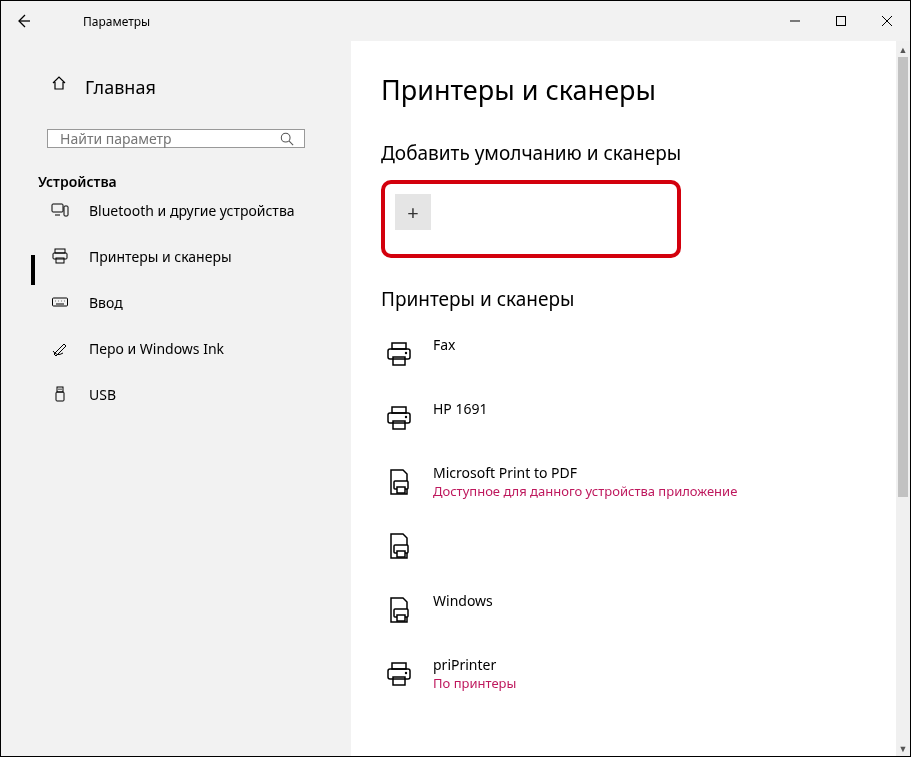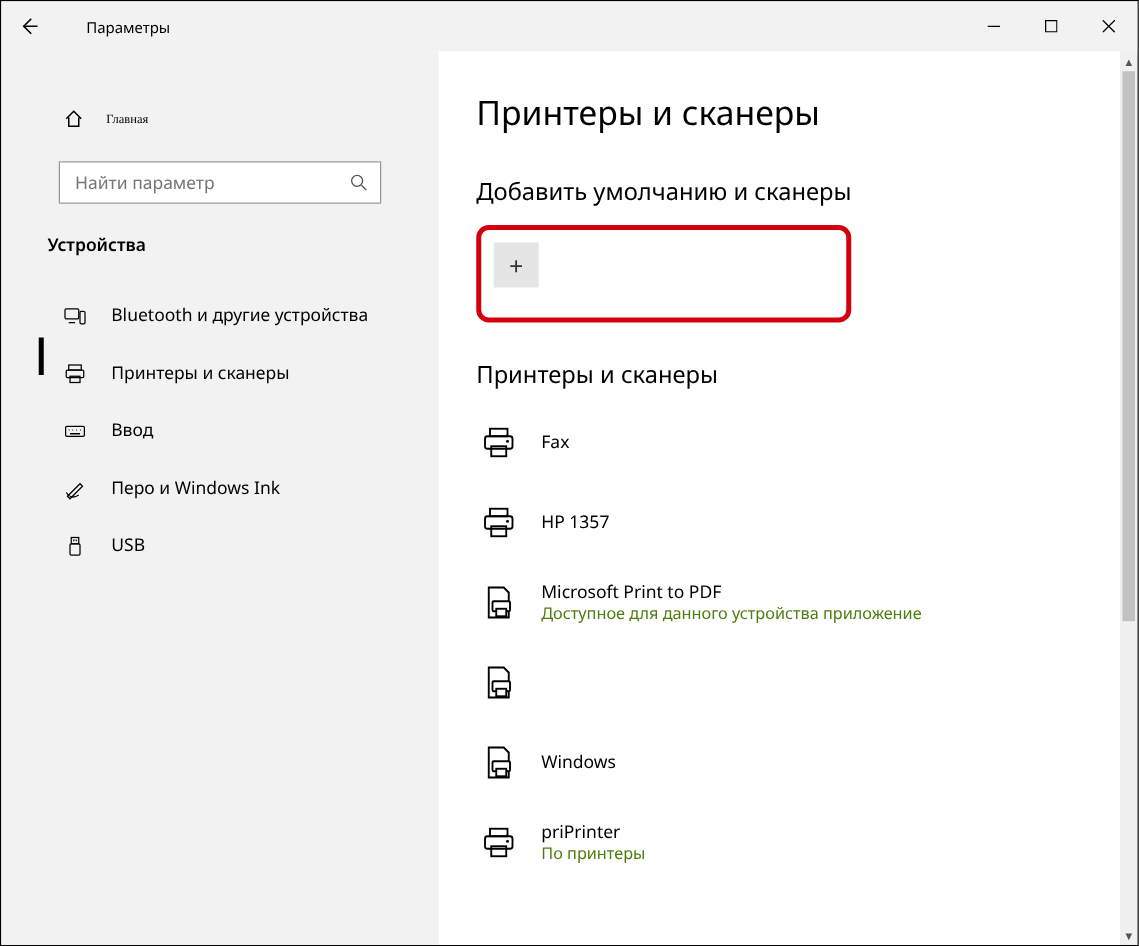--- a/index.html
+++ b/index.html
@@ -17,21 +17,21 @@
   }
   
   .titlebar {
     height: 40px;
     background: #f2f2f2;
     display: flex;
     align-items: center;
     padding-left: 14px;
   }
   .titlebar .back { width: 32px; display:flex; align-items:center; }
-  .titlebar .title { font-size: 12px; color:#000; margin-left: 22px;}
+  .titlebar .title { font-size: 12px; color:#000; margin-left: 36px;}
   .win-controls {
     position:absolute;
     right:0; top:0;
     display:flex;
     height:40px;
   }
   .win-btn {
     width:46px; height:40px;
     display:flex; align-items:center; justify-content:center;
     font-size:10px;
@@ -41,46 +41,45 @@
     display:flex;
     height: calc(100% - 40px);
   }
   .sidebar {
     width: 350px;
     background:#f2f2f2;
     padding-top:34px;
     position:relative;
   }
   .home-row {
-    display:flex; align-items:center;
+    display:flex; 
     padding: 0 24px 0 50px;
     height:40px;
-    font-size:10px;
-    font-family:Liberation Serif, serif;
+    font-size:18px;
   }
   .home-row svg { margin-right:18px; }
   .search-box {
     margin: 14px 46px 8px 46px;
-    height: 34px;
+    height: 19px;
     border:1px solid #999;
     background:#fff;
     display:flex; align-items:center;
     padding: 0 10px;
   }
   .search-box input {
     flex:1; border:none; outline:none; font-size:14px;
     font-family:inherit; color:#666;
     background:transparent;
   }
   .section-label {
     font-size:14px; font-weight:600;
     padding: 16px 0 10px 37px;
   }
   .nav-item {
-    display:flex; align-items:flex-end;
+    display:flex; align-items:flex-start;
     height:46px;
     padding-left:50px;
     font-size:14px;
     position:relative;
   }
   .nav-item svg, .nav-item .glyph {
     width:18px; margin-right:20px;
     flex-shrink:0;
     display:inline-flex; align-items:center; justify-content:center;
   }
@@ -117,30 +116,30 @@
   }
   .plus-tile {
     width:36px; height:36px;
     background:#e5e5e5;
     display:flex; align-items:center; justify-content:center;
     font-size:20px; color:#333;
     margin-right:16px;
   }
   .printer-list { }
   .p-item {
-    display:flex; align-items:center;
+    display:flex; 
     padding: 10px 0 18px 0;
   }
   .p-item .icon {
     width:36px; height:36px;
     margin-right:16px;
     display:flex; align-items:center; justify-content:center;
   }
   .p-item .label { font-size:14px; line-height:1.25;}
-  .p-item .sub { color:#4d7c0f; font-size:13px; }
+  .p-item .sub { color:#be185d; font-size:13px; }
   .scroll-track {
     position:absolute;
     right:0; top:0; bottom:0;
     width:14px;
     background:#f0f0f0;
   }
   .scroll-thumb {
     position:absolute;
     left:2px; right:2px;
     top:16px; height:440px;
@@ -269,21 +268,21 @@
 
       <div class="p-item">
         <span class="icon">
           <svg width="30" height="30" viewBox="0 0 30 30">
               <rect x="8" y="4" width="14" height="6" stroke="#000" fill="none" stroke-width="1.5"></rect>
               <rect x="4" y="10" width="22" height="10" rx="2" stroke="#000" fill="none" stroke-width="1.5"></rect>
               <rect x="9" y="18" width="12" height="8" stroke="#000" fill="none" stroke-width="1.5"></rect>
               <circle cx="22" cy="14" r="1.2" fill="#000"></circle>
             </svg>
         </span>
-        <span class="label"><span>HP 1357</span></span>
+        <span class="label"><span>HP 1691</span></span>
       </div>
 
       <div class="p-item">
         <span class="icon">
           <svg width="30" height="30" viewBox="0 0 30 30">
               <path d="M7 3 H19 L23 7 V27 H7 Z" stroke="#000" fill="none" stroke-width="1.5"></path>
               <rect x="10" y="14" width="14" height="8" rx="1" stroke="#000" fill="#fff" stroke-width="1.5"></rect>
               <rect x="13" y="20" width="8" height="6" stroke="#000" fill="#fff" stroke-width="1.5"></rect>
             </svg>
         </span>

